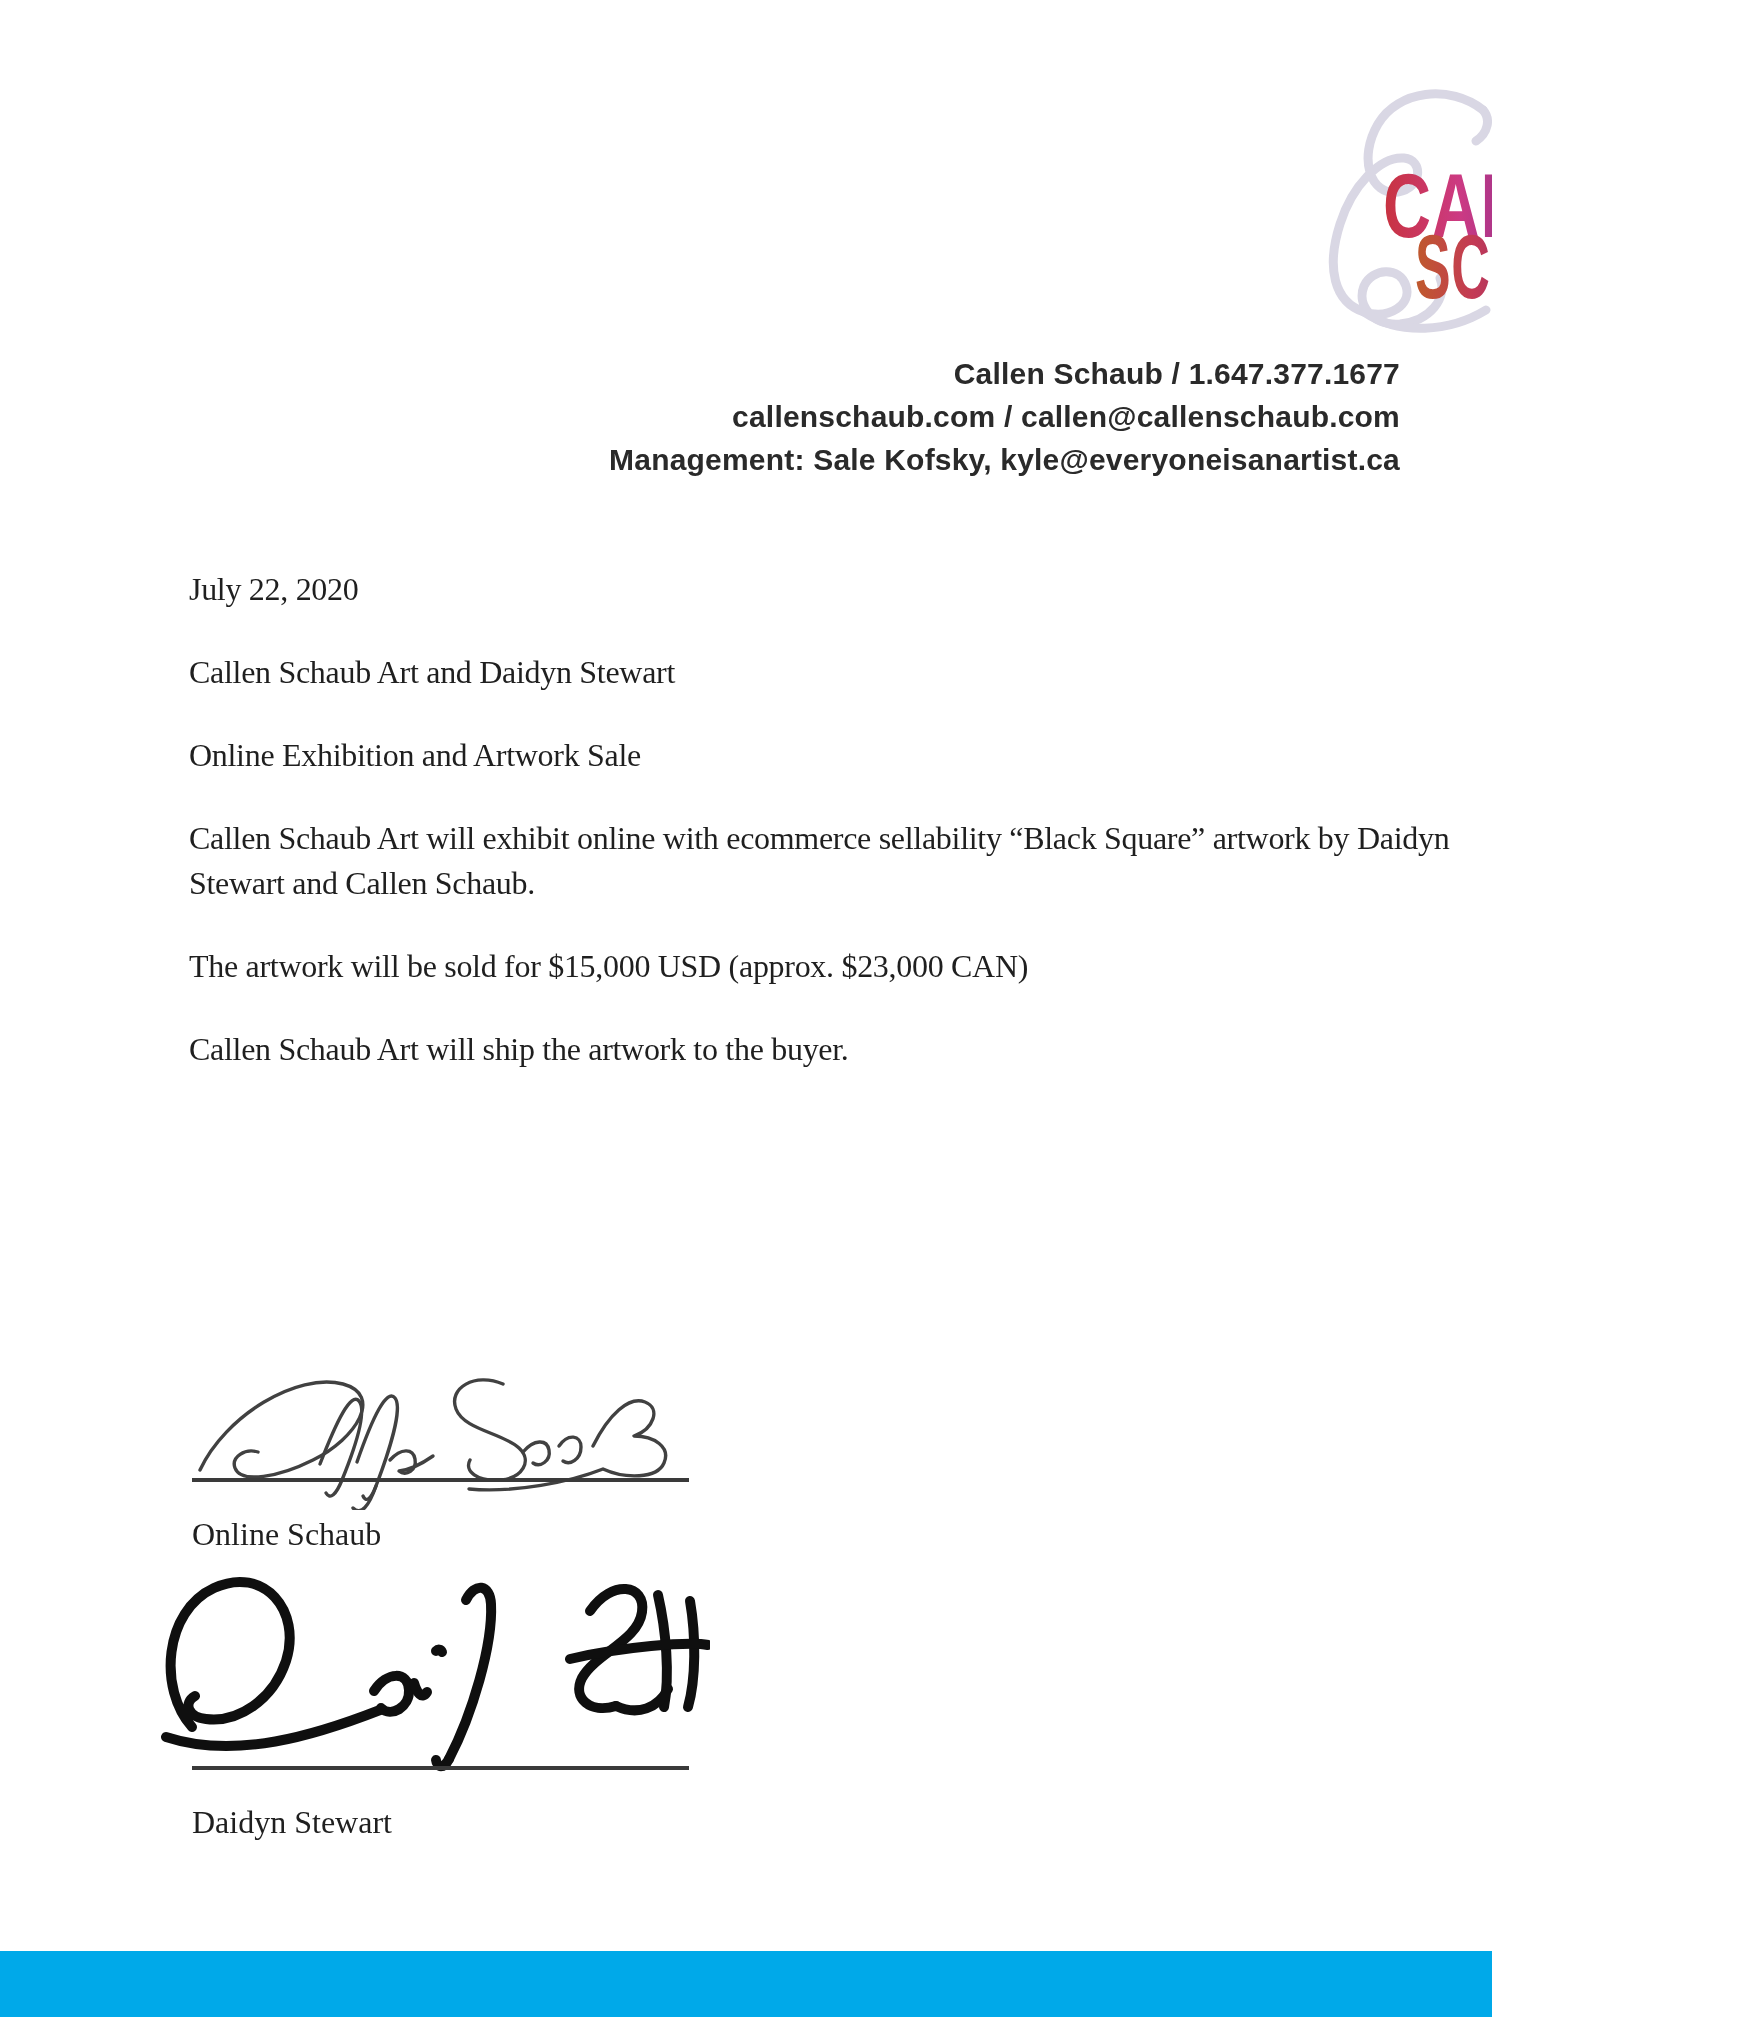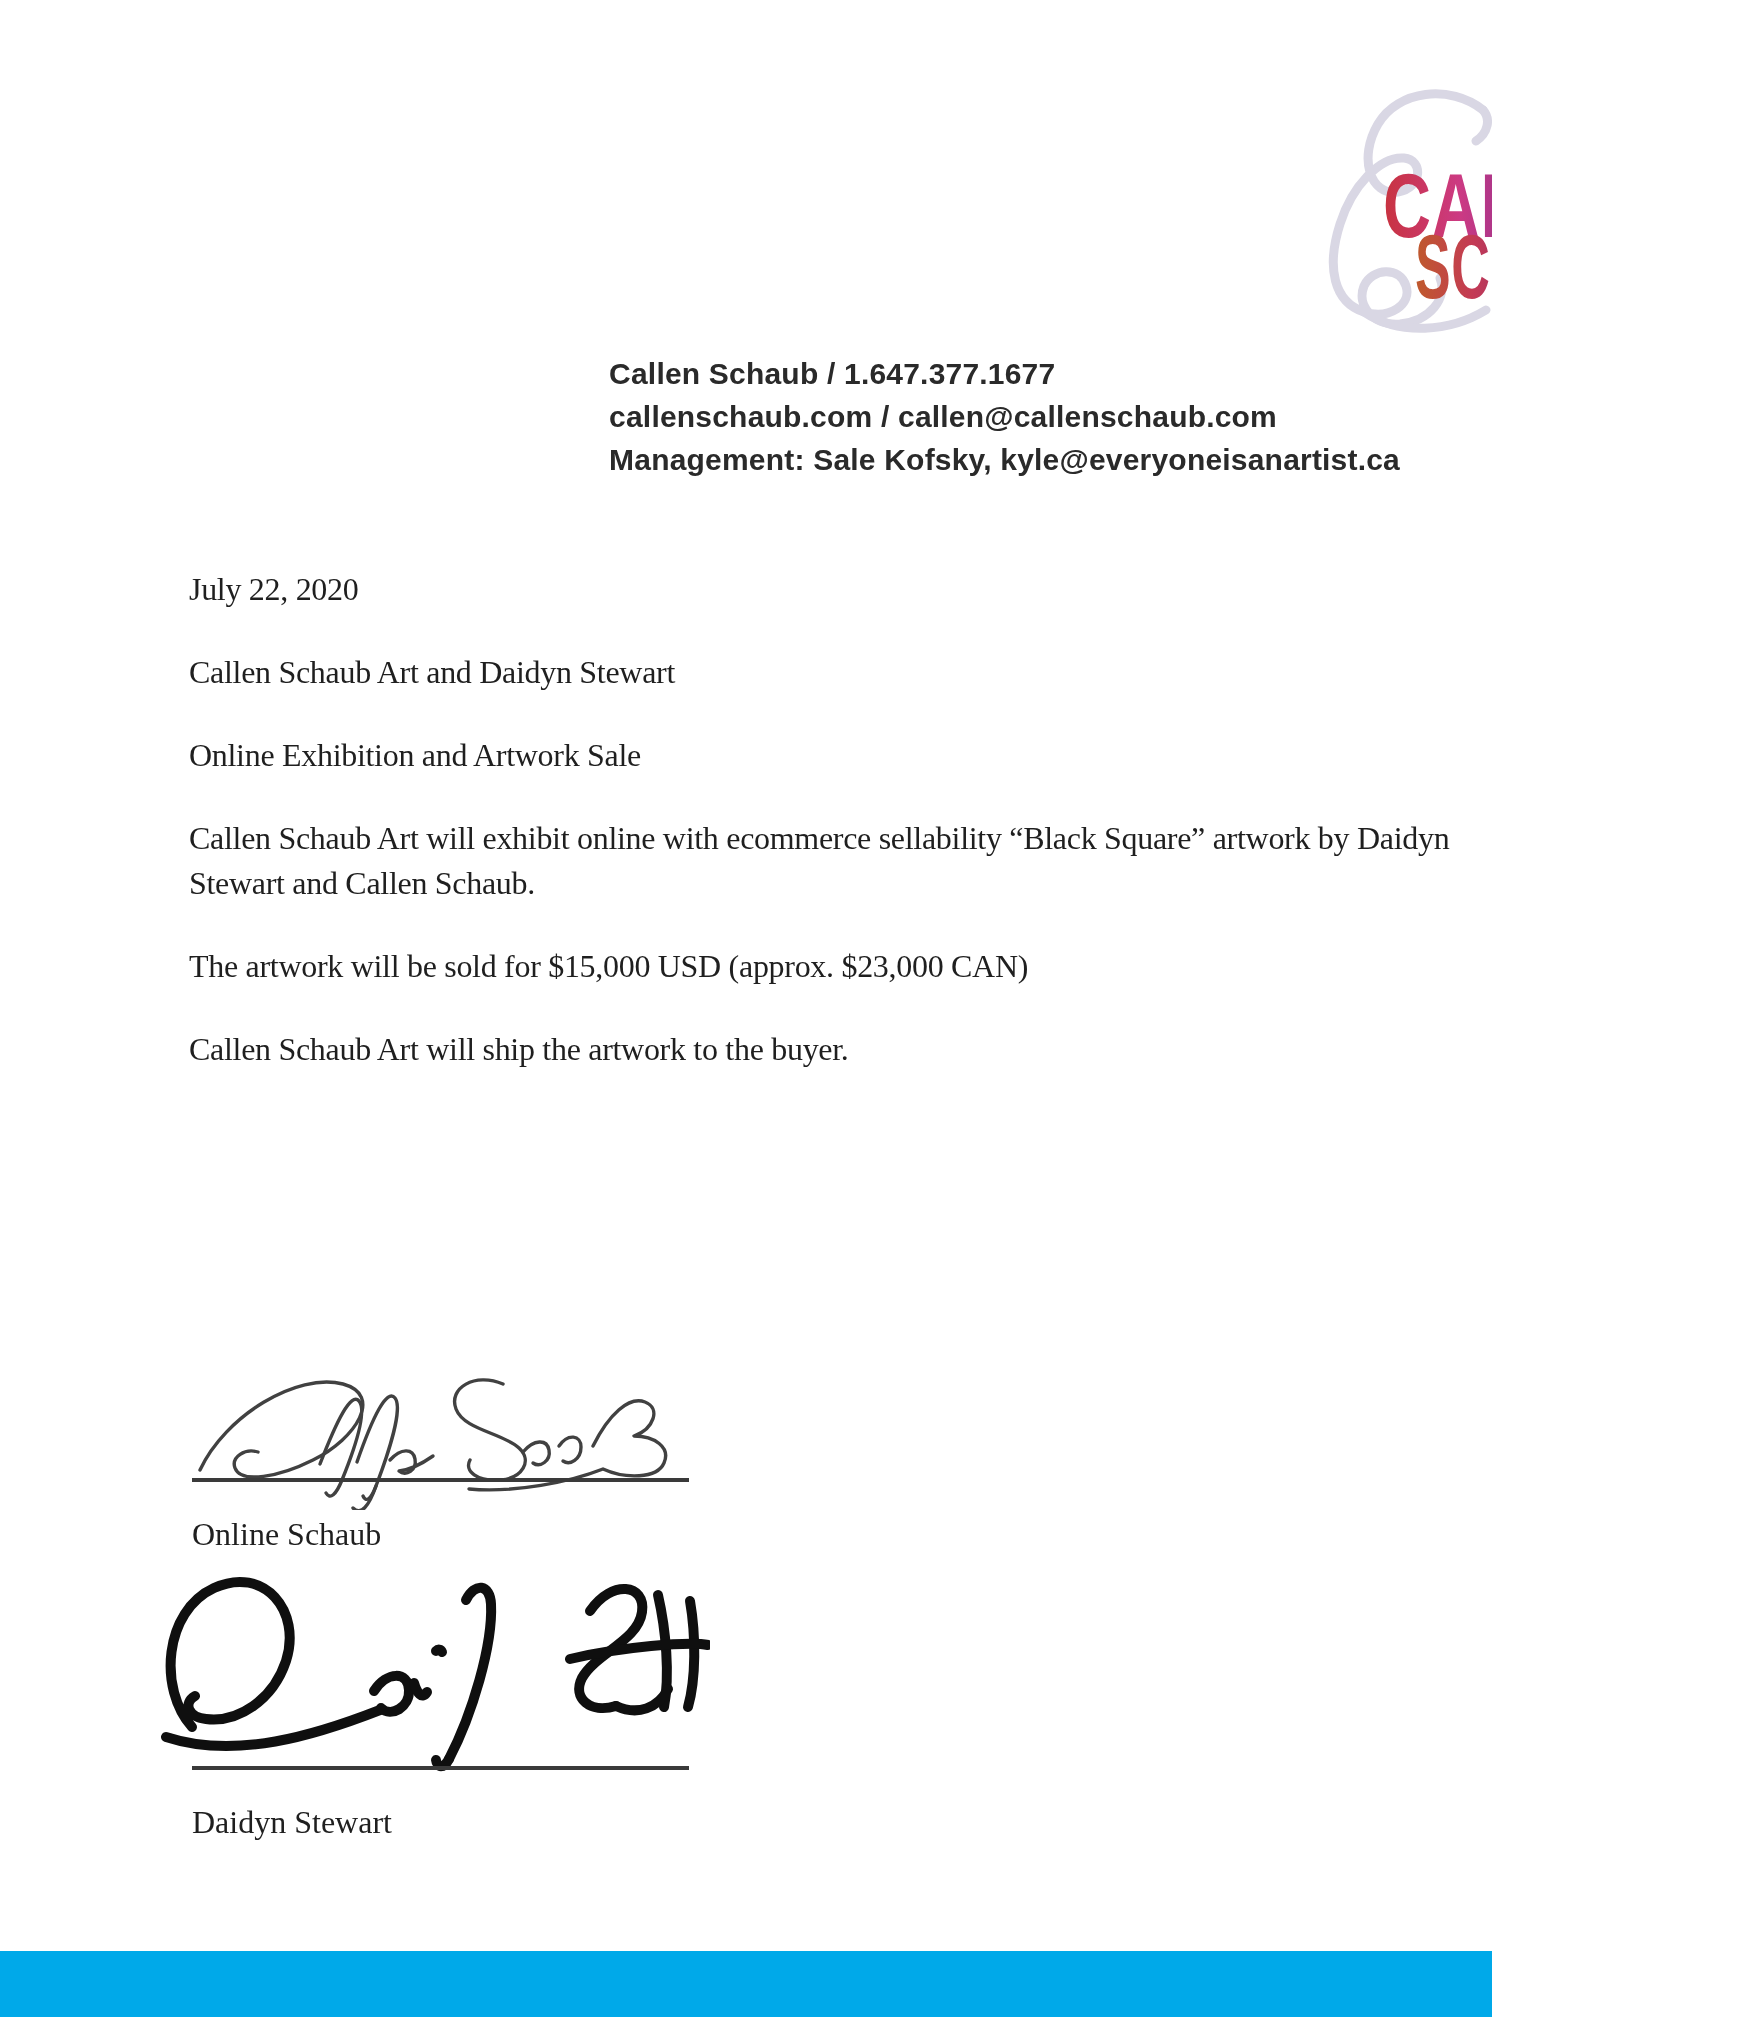--- a/index.html
+++ b/index.html
@@ -29,20 +29,21 @@
   }
   .logo svg{width:100%;height:100%;display:block;}
   .logo-text{
     font-family:"Liberation Sans", sans-serif;
     font-weight:bold;
     letter-spacing:1px;
   }
   .contact{
     position:absolute;
     top:352px; right:92px;
+    text-align:right;
     font-family:"Liberation Sans", sans-serif;
     font-weight:bold;
     font-size:30px;
     line-height:43px;
     color:var(--contact-text);
     letter-spacing:0.2px;
   }
   
   .letter-body{
     position:absolute;

